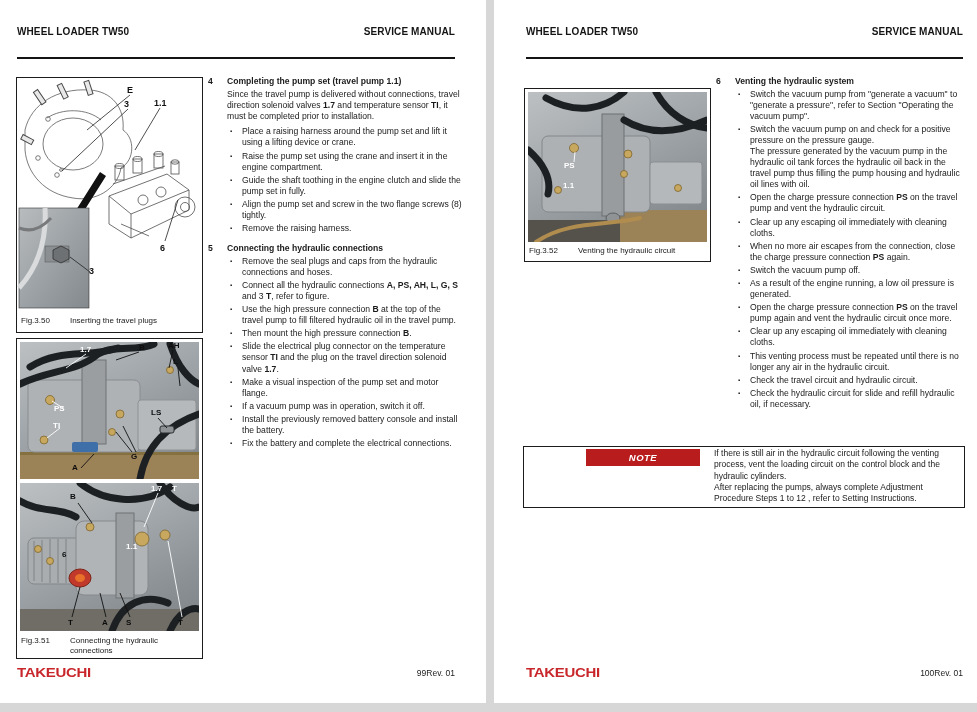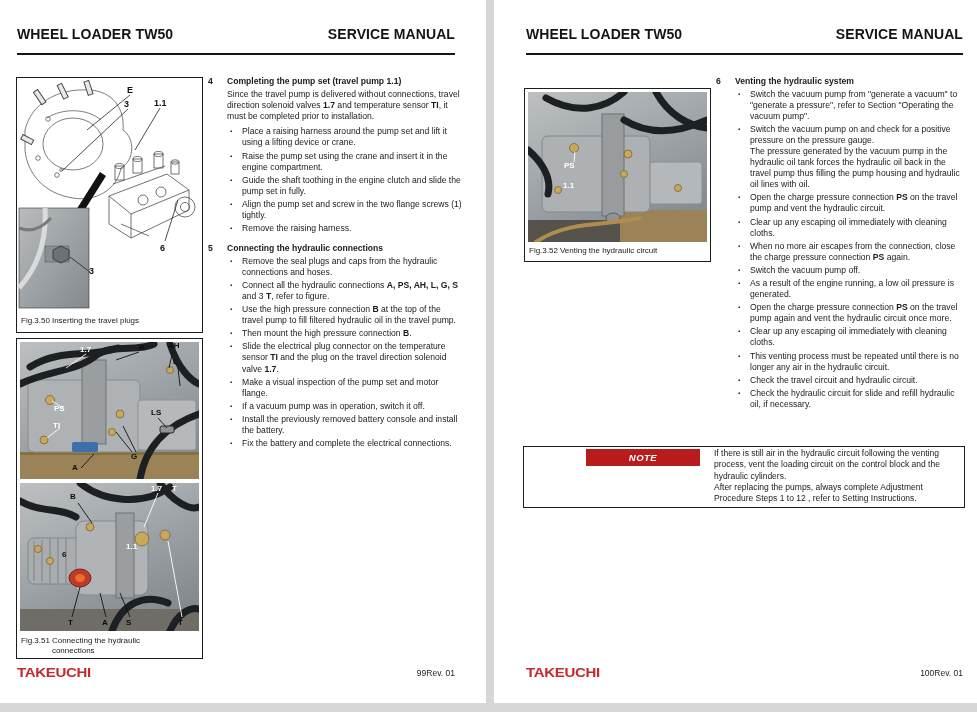--- a/index.html
+++ b/index.html
@@ -4,37 +4,37 @@
 <style>
   html,body{margin:0;padding:0;}
   body{font-family:"Liberation Sans", sans-serif; background:#b9b9b9;}
   .screen{position:relative;width:977px;height:712px;background:#d7d7d7;overflow:hidden;}
   .page{position:absolute;top:0;height:703px;background:#ffffff;}
   .page-left{left:0;width:486px;}
   .page-right{left:494px;width:483px;}
 
   
   .hdr{position:absolute;top:26px;display:flex;justify-content:space-between;
-       border-bottom:2px solid #141414;padding-bottom:11px;
-       font-size:14px;font-weight:bold;color:#141414;letter-spacing:.1px;}
+       border-bottom:2px solid #141414;padding-bottom:20px;
+       font-size:10px;font-weight:bold;color:#141414;letter-spacing:.1px;}
   .page-left .hdr{left:17px;width:438px;}
   .page-right .hdr{left:32px;width:437px;}
 
   
   .ftr{position:absolute;top:664px;display:flex;align-items:center;font-size:8.5px;color:#222;}
   .page-left .ftr{left:17px;width:438px;}
   .page-right .ftr{left:32px;width:437px;}
   .logo{color:#c8262b;font-weight:800;font-size:15px;letter-spacing:-.3px;
         transform:scaleY(.82);transform-origin:left center;white-space:nowrap;}
   .ftr .pageno{flex:1;text-align:right;}
   .ftr .rev{flex:none;}
 
   
   .figbox{position:absolute;border:1px solid #1c1c1c;background:#fff;}
-  .figcap{position:absolute;left:4px;right:2px;display:flex;gap:2px;
+  .figcap{position:absolute;left:4px;right:2px;display:flex;gap:20px;
           font-size:8px;color:#1a1a1a;line-height:10px;}
   .figcap .cl{flex:none;}
   .figcap .ct{flex:1;}
 
   
   .photo{position:absolute;overflow:hidden;
          background:linear-gradient(155deg,#bcc0c2 0%,#a4a9ad 38%,#8d9296 72%,#7d8286 100%);}
   .photo svg{position:absolute;left:0;top:0;}
   .lbl{position:absolute;font-size:8px;font-weight:bold;color:#0d0d0d;line-height:8px;}
   .lbl-w{position:absolute;font-size:8px;font-weight:bold;color:#ffffff;line-height:8px;}
@@ -254,21 +254,21 @@
     <div class="textcol">
       <div class="sec">
         <div class="sec-num">4</div>
         <div class="sec-body">
           <div class="sec-title">Completing the pump set (travel pump 1.1)</div>
           <div class="sec-intro">Since the travel pump is delivered without connections, travel direction solenoid valves <b>1.7</b> and temperature sensor <b>TI</b>, it must be completed prior to installation.</div>
           <ul class="bullets">
               <li>Place a raising harness around the pump set and lift it using a lifting device or crane.</li>
               <li>Raise the pump set using the crane and insert it in the engine compartment.</li>
               <li>Guide the shaft toothing in the engine clutch and slide the pump set in fully.</li>
-              <li>Align the pump set and screw in the two flange screws (1) tightly.</li>
+              <li>Align the pump set and screw in the two flange screws (8) tightly.</li>
               <li>Remove the raising harness.</li>
             </ul>
         </div>
       </div>
       <div class="sec">
         <div class="sec-num">5</div>
         <div class="sec-body">
           <div class="sec-title">Connecting the hydraulic connections</div>
           <ul class="bullets">
               <li>Remove the seal plugs and caps from the hydraulic connections and hoses.</li>

